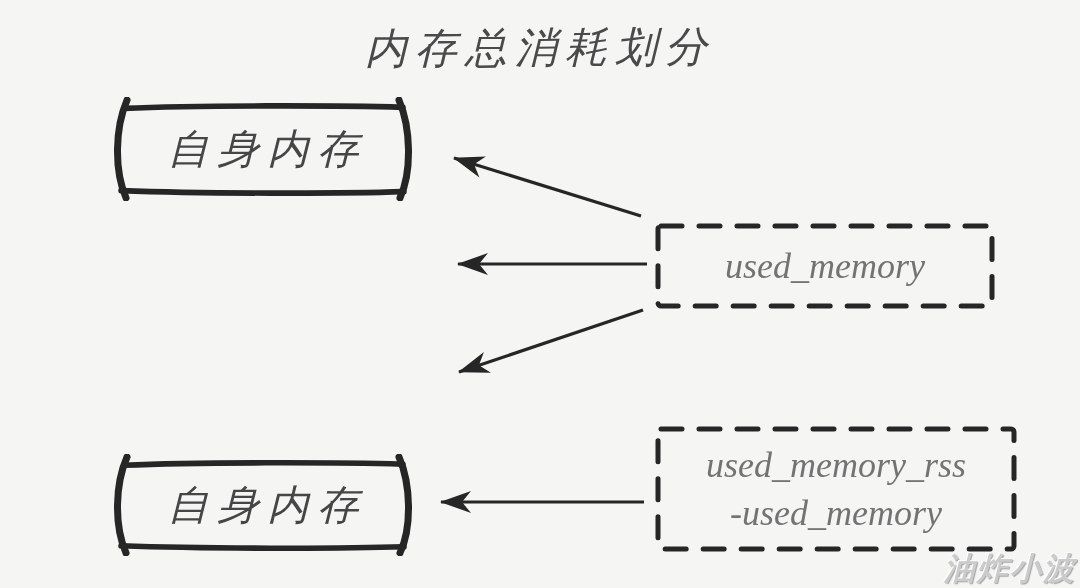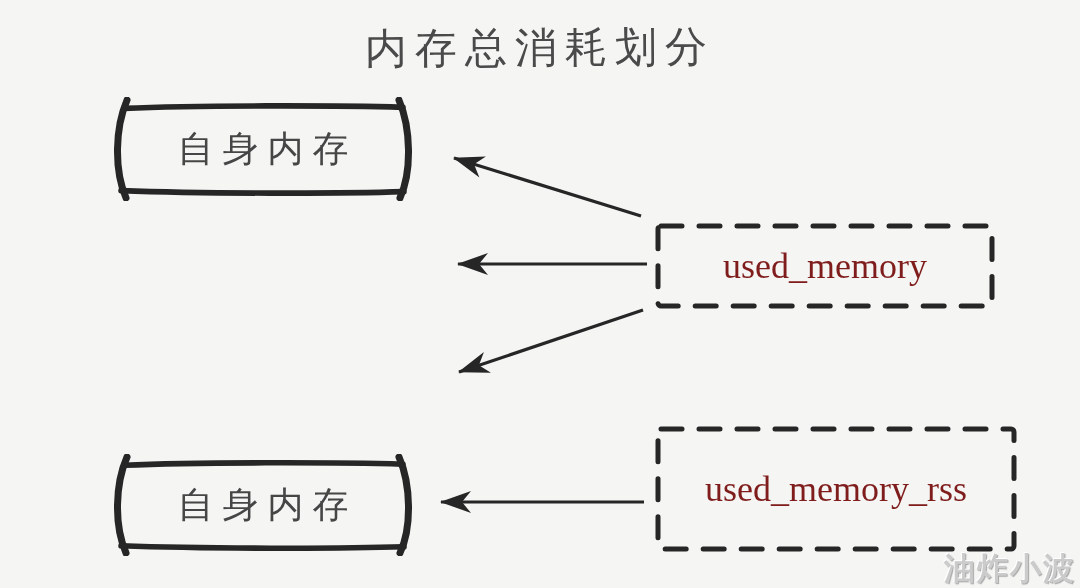--- a/index.html
+++ b/index.html
@@ -7,20 +7,21 @@
     background: #e9e9e9;
   }
   .canvas {
     position: relative;
     width: 1080px;
     height: 588px;
     background: #f5f5f3;
     overflow: hidden;
     font-family: "Liberation Sans", sans-serif;
     color: #2e2e2e;
+    font-style: italic;
   }
 
   
   .title {
     position: absolute;
     top: 20px; left: 0;
     width: 1080px;
     text-align: center;
     font-size: 42px;
     letter-spacing: 8px;
@@ -38,37 +39,37 @@
     position: absolute;
     inset: 0;
     width: 100%; height: 100%;
   }
   .lbox .label {
     position: absolute;
     inset: 0;
     display: flex;
     align-items: center;
     justify-content: center;
-    font-size: 36px;
+    font-size: 41px;
     letter-spacing: 9px;
     padding-left: 9px; 
     color: #464646;
   }
   #lbox-0 { top:  97px; height: 104px; }
   #lbox-1 { top: 212px; height:  98px; }
   #lbox-2 { top: 327px; height:  98px; }
   #lbox-3 { top: 454px; height: 102px; }
   #lbox-1 svg.frame { transform: rotate(0.3deg); }
   #lbox-2 svg.frame { transform: rotate(-0.3deg); }
 
   
   .dbox {
     position: absolute;
     font-family: "Liberation Serif", serif;
-    color: #7f1d1d;
+    color: #737373;
   }
   .dbox svg.dframe {
     position: absolute;
     inset: 0;
     width: 100%; height: 100%;
   }
   .dbox .dlabel {
     position: absolute;
     inset: 0;
     display: flex;
@@ -139,20 +140,21 @@
       <span>used_memory</span>
     </div>
   </div>
 
   <div class="dbox" id="dbox-1">
     <svg class="dframe" viewBox="0 0 368 132" preserveAspectRatio="none" fill="none">
       <rect x="6" y="6" width="356" height="120" rx="3" stroke="#262626" stroke-width="5" stroke-linecap="round" stroke-dasharray="21 17"></rect>
     </svg>
     <div class="dlabel">
       <span>used_memory_rss</span>
+      <span>-used_memory</span>
     </div>
   </div>
 
   <svg class="arrows">
     <defs>
       <marker id="ah" markerUnits="userSpaceOnUse" markerWidth="36" markerHeight="26" refX="32" refY="13" orient="auto">
         <path d="M2,2 L33,13 L2,24 L11,13 Z" fill="#262626"></path>
       </marker>
     </defs>
     <path d="M641,216 L454,158" stroke="#262626" stroke-width="3.2" fill="none" marker-end="url(#ah)"></path>

